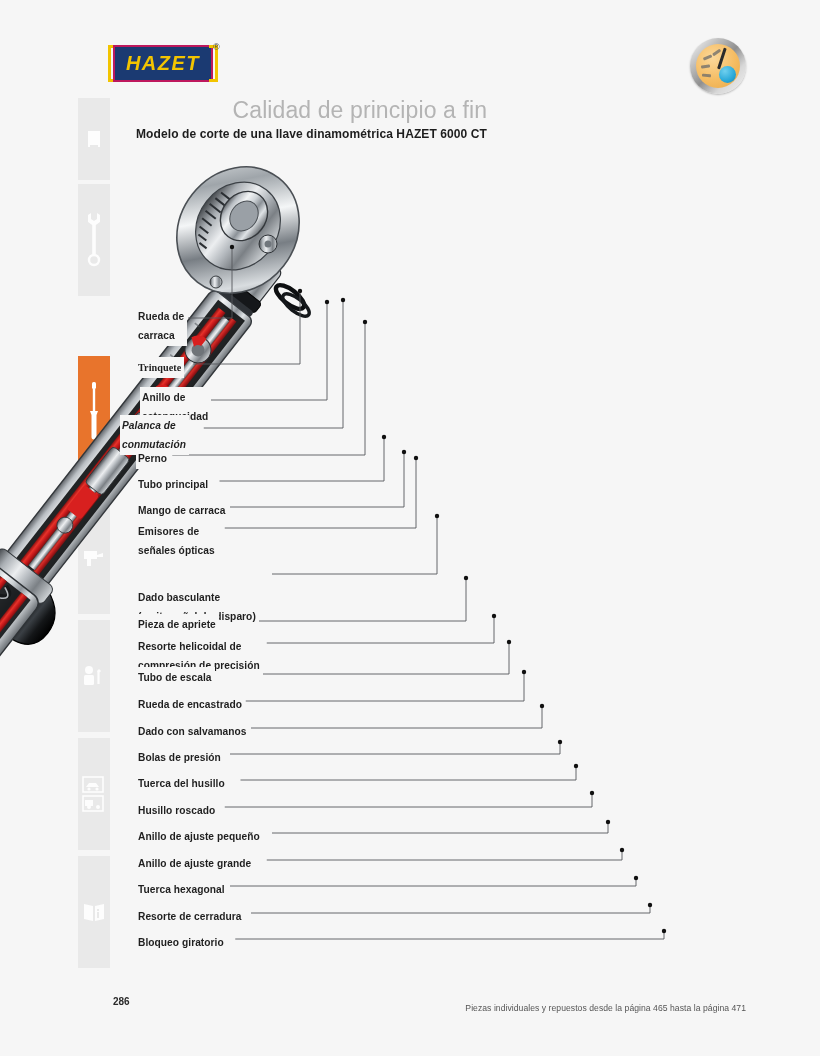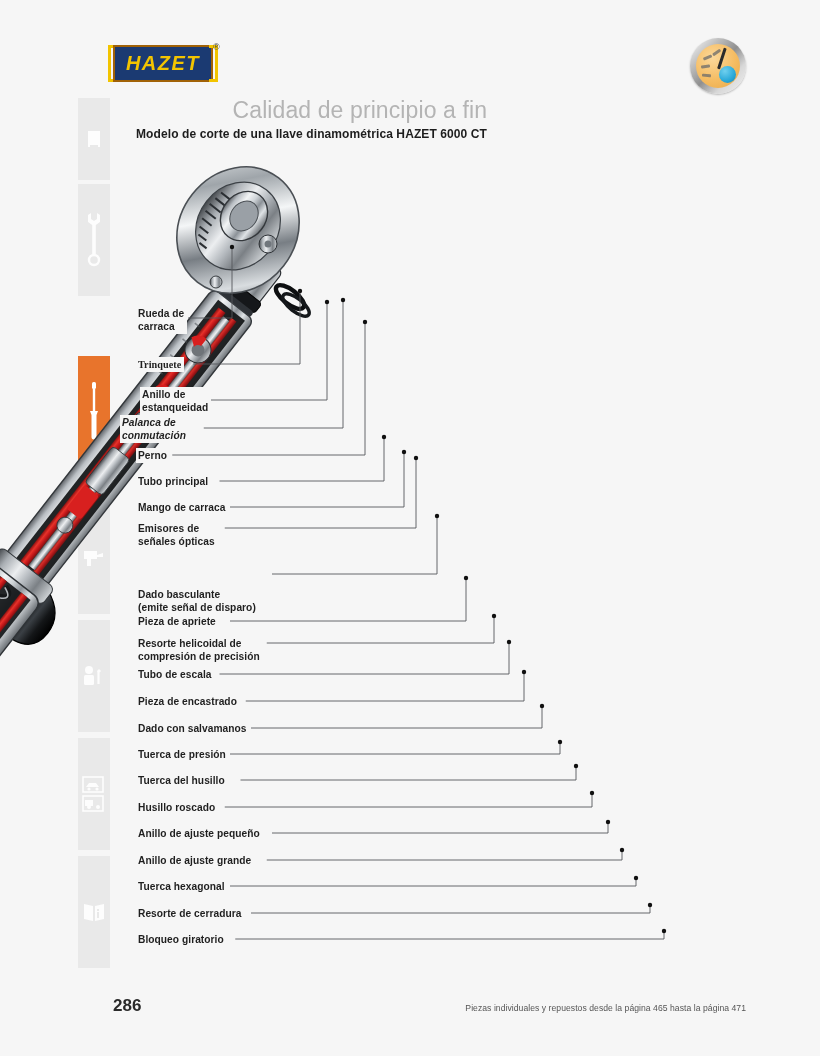--- a/index.html
+++ b/index.html
@@ -27,21 +27,21 @@
     position: absolute;
     left: 0; top: 0;
     width: 820px; height: 95px;
     background: #f6f6f6;
   }
   .logo {
     position: absolute;
     left: 113px; top: 45px;
     width: 100px; height: 37px;
     background: #1b3a72;
-    border: 2px solid #a16207;
+    border: 2px solid #be185d;
     box-sizing: border-box;
     display: flex;
     align-items: center;
     justify-content: center;
     text-align: center;
   }
   .logo-text {
     color: #f2c400;
     font-weight: bold;
     font-style: italic;
@@ -155,32 +155,32 @@
     pointer-events: none;
   }
 
   
   .callout {
     position: absolute;
     background: #f6f6f6;
     color: #1f1f1f;
     font-size: 10.2px;
     font-weight: bold;
-    line-height: 13px;
+    line-height: 19px;
     padding: 1px 3px 1px 2px;
     white-space: pre;
     letter-spacing: .05px;
     z-index: 5;
   }
 
   
   .footer-page {
     position: absolute;
     left: 113px; top: 996px;
-    font-size: 17px;
+    font-size: 10px;
     font-weight: bold;
     color: #2a2a2a;
   }
   .footer-note {
     position: absolute;
     right: 74px; top: 1003px;
     font-size: 8.6px;
     color: #555;
     letter-spacing: .05px;
   }
@@ -514,23 +514,23 @@
       <div class="callout" style="left: 136px; top: 474px;">Tubo principal</div>
       <div class="callout" style="left: 136px; top: 500px;">Mango de carraca</div>
       <div class="callout" style="left: 136px; top: 521px;">Emisores de
 señales ópticas</div>
       <div class="callout" style="left: 136px; top: 587px;">Dado basculante
 (emite señal de disparo)</div>
       <div class="callout" style="left: 136px; top: 614px;">Pieza de apriete</div>
       <div class="callout" style="left: 136px; top: 636px;">Resorte helicoidal de
 compresión de precisión</div>
       <div class="callout" style="left: 136px; top: 667px;">Tubo de escala</div>
-      <div class="callout" style="left: 136px; top: 694px;">Pieza de encastrado</div>
+      <div class="callout" style="left: 136px; top: 694px;">Rueda de encastrado</div>
       <div class="callout" style="left: 136px; top: 721px;">Dado con salvamanos</div>
-      <div class="callout" style="left: 136px; top: 747px;">Tuerca de presión</div>
+      <div class="callout" style="left: 136px; top: 747px;">Bolas de presión</div>
       <div class="callout" style="left: 136px; top: 773px;">Tuerca del husillo</div>
       <div class="callout" style="left: 136px; top: 800px;">Husillo roscado</div>
       <div class="callout" style="left: 136px; top: 826px;">Anillo de ajuste pequeño</div>
       <div class="callout" style="left: 136px; top: 853px;">Anillo de ajuste grande</div>
       <div class="callout" style="left: 136px; top: 879px;">Tuerca hexagonal</div>
       <div class="callout" style="left: 136px; top: 906px;">Resorte de cerradura</div>
       <div class="callout" style="left: 136px; top: 932px;">Bloqueo giratorio</div>
     </div>
 
   <div class="footer-page">286</div>

